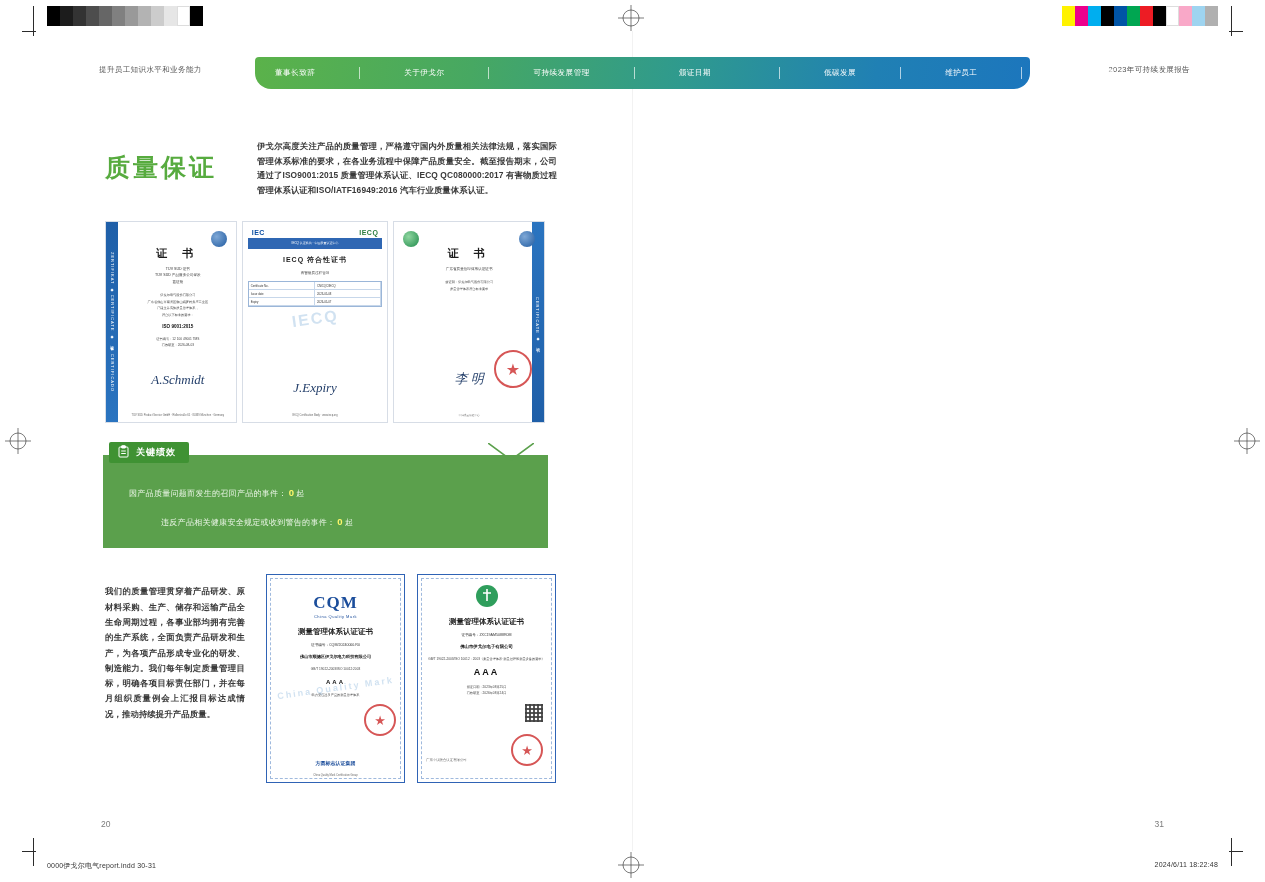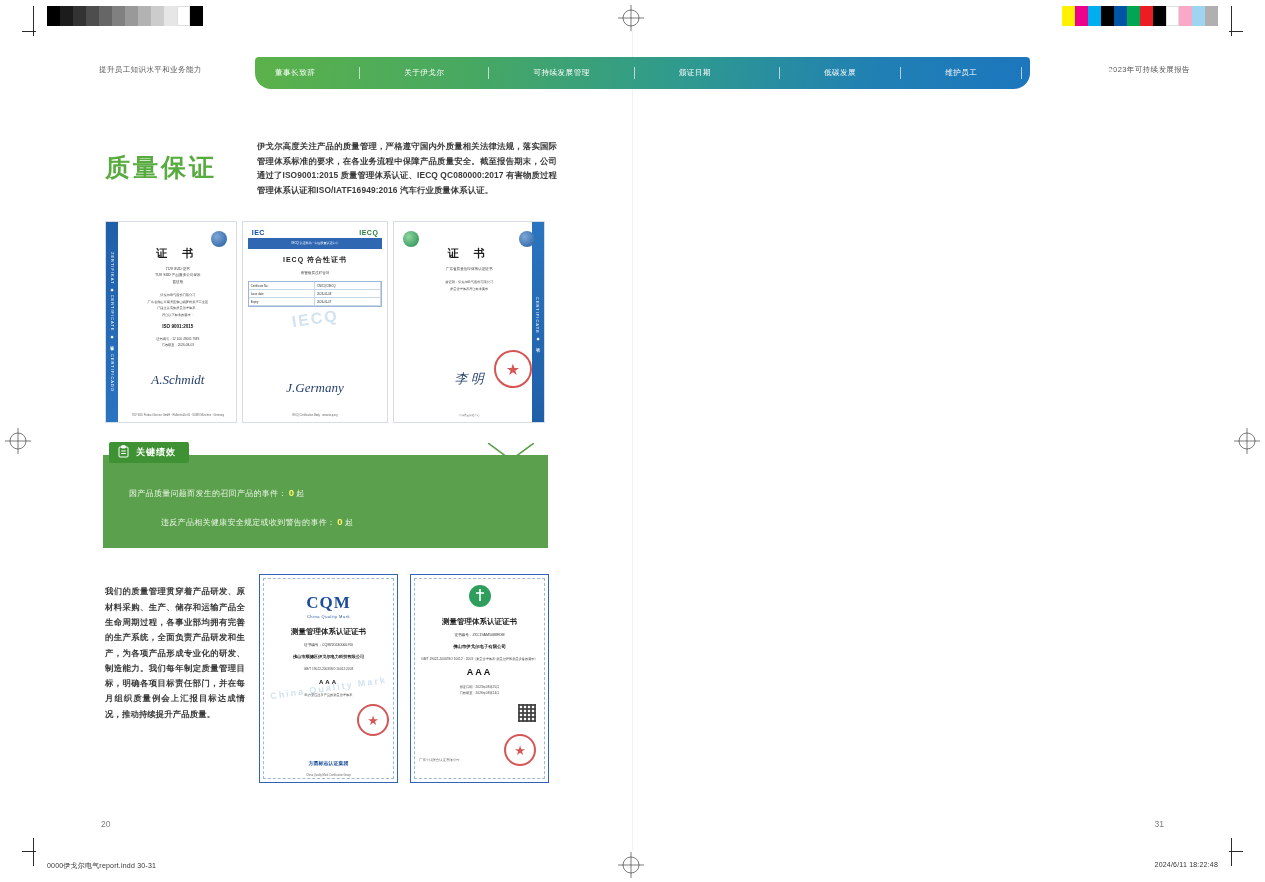--- a/index.html
+++ b/index.html
@@ -115,21 +115,21 @@
   .kpi-line .num{color:#fff76a;font-weight:bold;font-size:9.5px;padding:0 2px;}
   .kpi-line.l1{top:31px;}
   .kpi-line.l2{top:60px;margin-left:32px;}
   
   .low-left{position:absolute;left:54px;top:545px;width:500px;height:215px;}
   .low-para{
     position:absolute;left:4px;top:0;width:140px;
     font-size:8.4px;line-height:1.82;color:#3a3a3a;font-weight:bold;text-align:justify;letter-spacing:.1px;
   }
   .cert-pair{position:absolute;left:158px;top:-2px;display:flex;gap:12px;}
-  .cert.c4{width:137px;height:207px;border:1.5px solid #2f63b5;}
+  .cert.c4{width:137px;height:207px;border:1.5px solid #2f63b5;margin-left:7px;}
   .cert.c5{width:137px;height:207px;border:1.5px solid #2f63b5;}
   .cert-orn{position:absolute;inset:3px;border:1px dashed #9fb9dd;}
   .folio{position:absolute;bottom:22px;font-size:8.5px;color:#7b7b7b;}
   .folio.lf{left:54px;}
   .folio.rt{right:54px;}
   .flow-note{
     position:absolute;left:638px;top:727px;width:512px;
     font-size:8.4px;line-height:1.75;color:#3a3a3a;font-weight:bold;text-align:justify;letter-spacing:.1px;
   }
   .gutter-line{position:absolute;left:585px;top:0;width:1px;height:820px;background:#f2f2f2;}
@@ -285,21 +285,21 @@
             <div class="r">
                 <span>Issue date</span>
                 <span>2023-05-08</span>
               </div>
             <div class="r">
                 <span>Expiry</span>
                 <span>2026-05-07</span>
               </div>
           </div>
           <div class="cert-wm">IECQ</div>
-          <div class="cert-sig" style="bottom:26px;">J.Germany</div>
+          <div class="cert-sig" style="bottom:26px;">J.Expiry</div>
           <div class="cert-foot">IECQ Certification Body · www.iecq.org</div>
         </div>
       </div>
 
       <div class="cert c3">
         <div class="cert-sidebar" style="left:unset;right:0;background:linear-gradient(180deg,#2a74c0,#1f5fa8);">CERTIFICATE ◆ 证书</div>
         <div class="cert-inner">
           <div class="cert-logo-badge" style="left:9px;right:auto;background:radial-gradient(circle at 35% 35%,#8fd6a0,#1f8a4a);"></div>
           <div class="cert-logo-badge"></div>
           <div class="cert-h">证 书</div>

